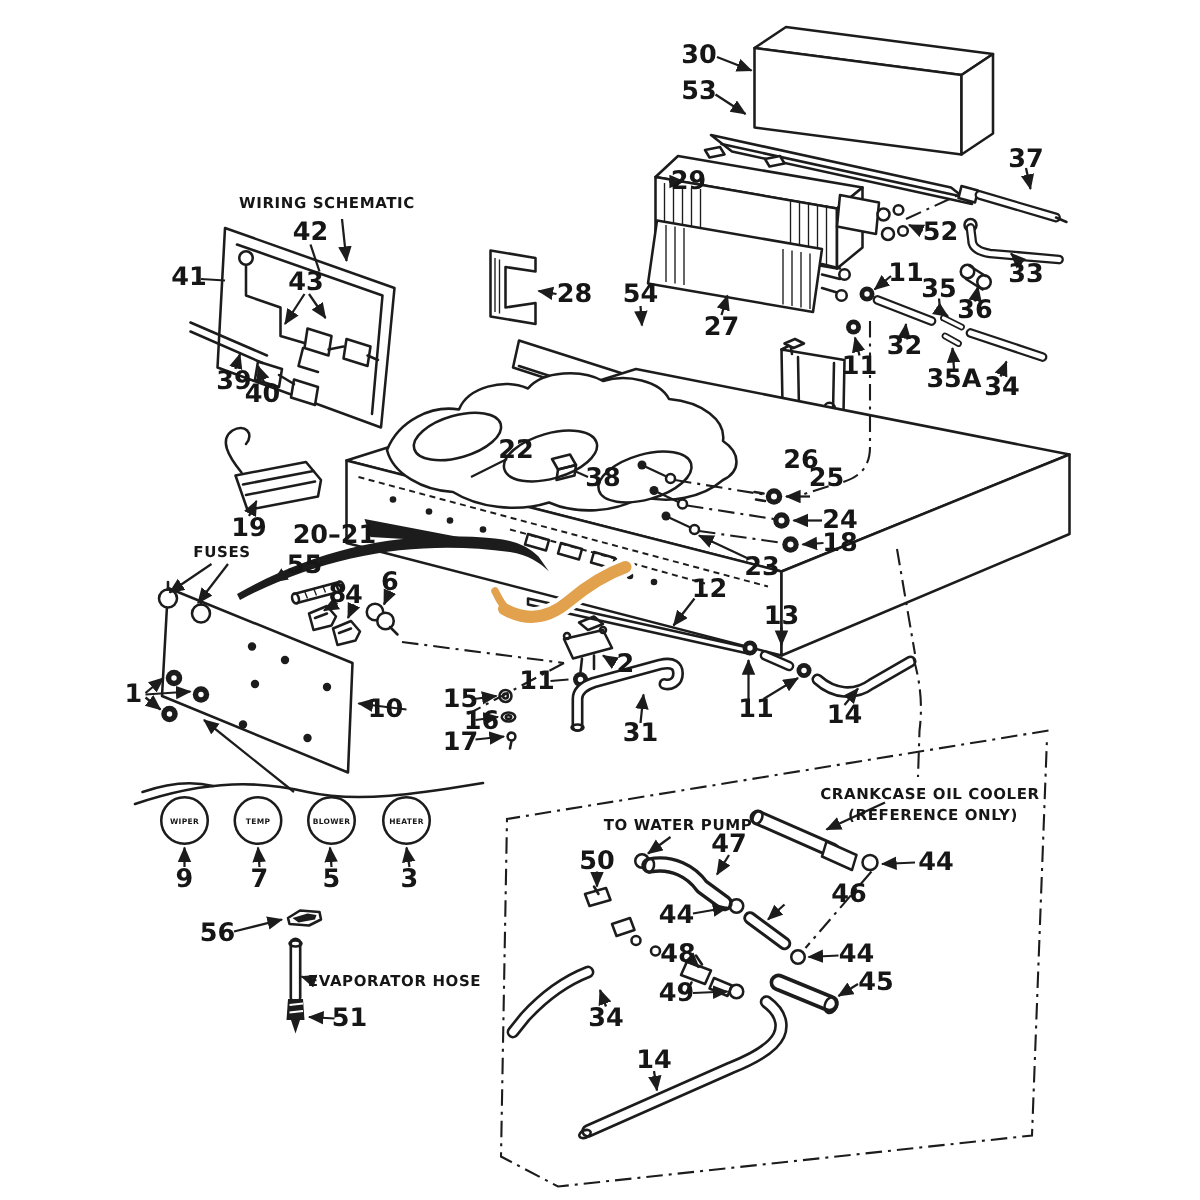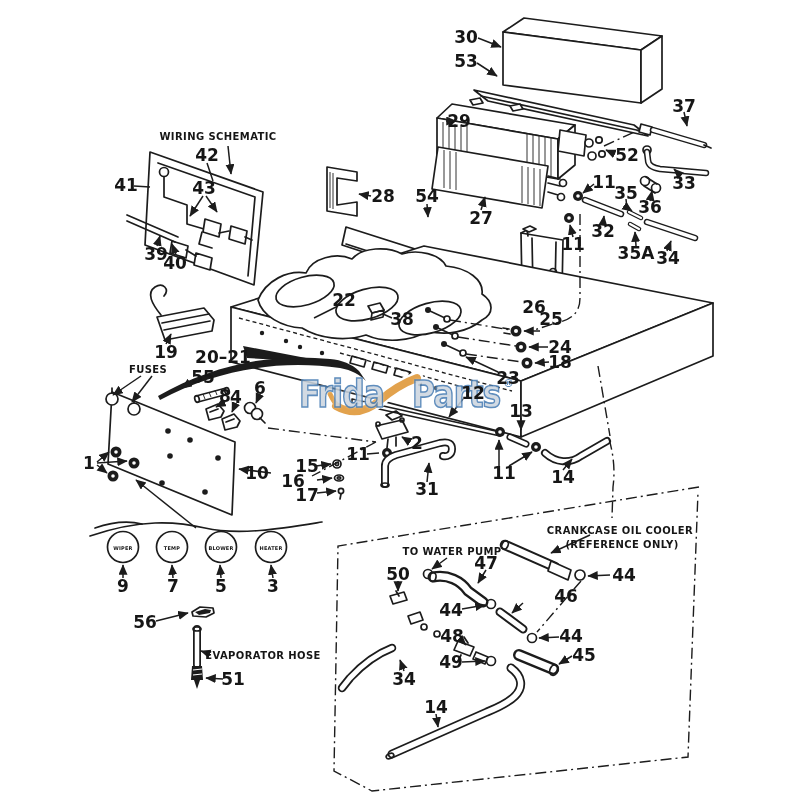--- a/index.html
+++ b/index.html
@@ -394,25 +394,20 @@
     <path class="ld" marker-end="url(#ah)" d="M436,714 L438,727"></path>
   </g>
 
   <g>
     <path d="M336,406 C352,415 366,412 379,401 C392,390 403,383 417,378" stroke="#ffffff" stroke-width="13" fill="none" stroke-linecap="round"></path>
     <path class="wm-swoosh" d="M336,406 C352,415 366,412 379,401 C392,390 403,383 417,378" stroke="#e2a24d" stroke-width="8" fill="none" stroke-linecap="round"></path>
     <path class="wm-swoosh" d="M330,394 C333,400 335,404 338,406" stroke="#e2a24d" stroke-width="5" fill="none" stroke-linecap="round"></path>
   </g>
 </svg>
 
-<div class="watermark" style="--wm-fill: #ccd6e0; --wm-outline: #4a7eb4;">
-  <span class="wm wm-left">Frida</span>
-  <span class="wm wm-right">Parts</span>
-  <span class="wm-reg">®</span>
-</div>
 
 <div class="labels">
       <div class="lbl caption" style="left: 218px; top: 136px;">WIRING SCHEMATIC</div>
       <div class="lbl caption" style="left: 148px; top: 369px;">FUSES</div>
       <div class="lbl caption" style="left: 452px; top: 551px;">TO WATER PUMP</div>
       <div class="lbl caption" style="left: 620px; top: 530px;">CRANKCASE OIL COOLER</div>
       <div class="lbl caption" style="left: 622px; top: 544px;">(REFERENCE ONLY)</div>
       <div class="lbl caption" style="left: 263px; top: 655px;">EVAPORATOR HOSE</div>
       <div class="lbl knob" style="left: 123px; top: 548px;">WIPER</div>
       <div class="lbl knob" style="left: 172px; top: 548px;">TEMP</div>
@@ -450,21 +445,21 @@
       <div class="lbl num" style="left: 203px; top: 377px;">55</div>
       <div class="lbl num" style="left: 508px; top: 378px;">23</div>
       <div class="lbl num" style="left: 467px; top: 393px; padding-left: 12px;">12</div>
       <div class="lbl num" style="left: 225px; top: 396px;">8</div>
       <div class="lbl num" style="left: 236px; top: 397px;">4</div>
       <div class="lbl num" style="left: 260px; top: 388px;">6</div>
       <div class="lbl num" style="left: 521px; top: 411px;">13</div>
       <div class="lbl num" style="left: 417px; top: 443px;">2</div>
       <div class="lbl num" style="left: 358px; top: 454px;">11</div>
       <div class="lbl num" style="left: 307px; top: 466px;">15</div>
-      <div class="lbl num" style="left: 293px; top: 481px;">16</div>
+      <div class="lbl num" style="left: 321px; top: 481px;">16</div>
       <div class="lbl num" style="left: 307px; top: 495px;">17</div>
       <div class="lbl num" style="left: 89px; top: 463px;">1</div>
       <div class="lbl num" style="left: 257px; top: 473px;">10</div>
       <div class="lbl num" style="left: 504px; top: 473px;">11</div>
       <div class="lbl num" style="left: 563px; top: 477px;">14</div>
       <div class="lbl num" style="left: 427px; top: 489px;">31</div>
       <div class="lbl num" style="left: 123px; top: 586px;">9</div>
       <div class="lbl num" style="left: 173px; top: 586px;">7</div>
       <div class="lbl num" style="left: 221px; top: 586px;">5</div>
       <div class="lbl num" style="left: 273px; top: 586px;">3</div>

